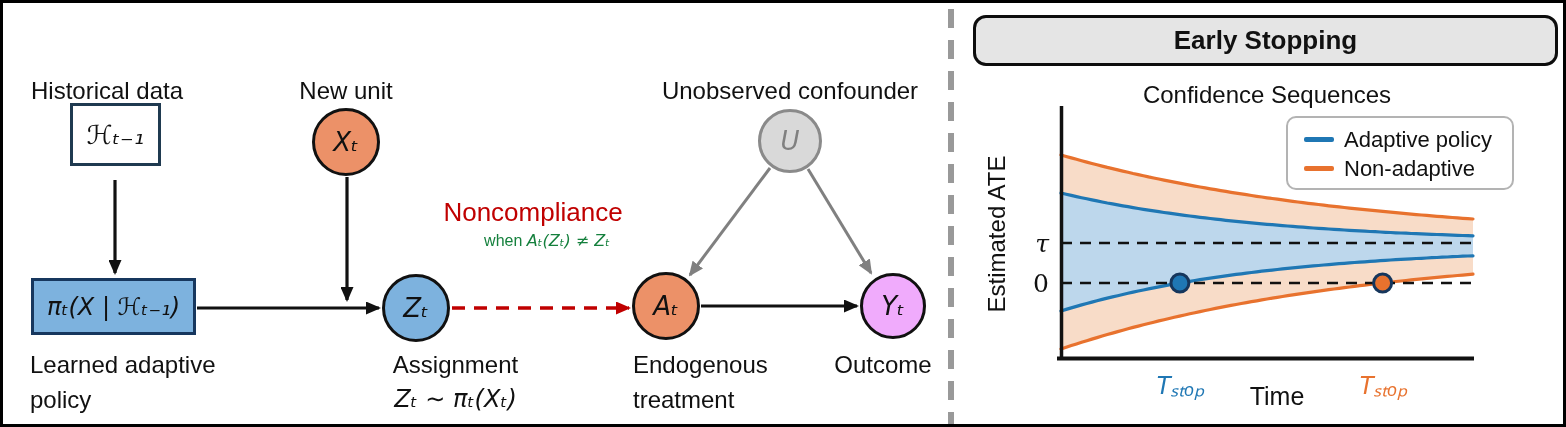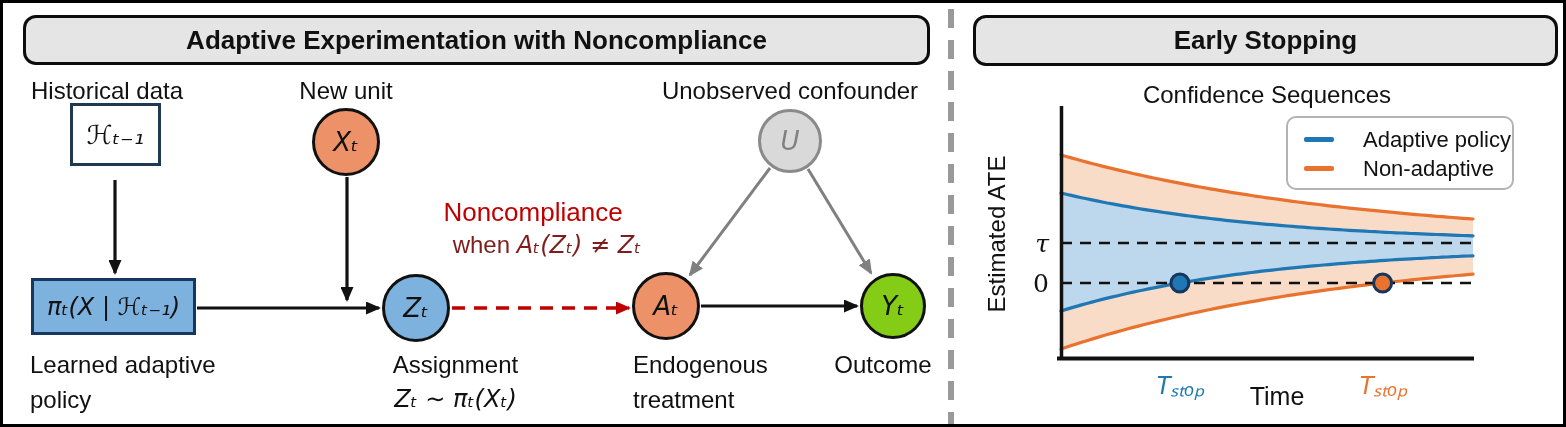--- a/index.html
+++ b/index.html
@@ -11,24 +11,24 @@
   .titlebar{box-sizing:border-box;background:#e5e5e5;border:3px solid #0d0d0d;border-radius:13px;
             font-weight:bold;font-size:26px;text-align:center;line-height:45px;color:#111;}
   .lbl{font-size:24px;line-height:28px;color:#111;white-space:nowrap;}
   .cap{font-size:24px;line-height:35px;color:#111;white-space:nowrap;}
   .math{font-style:italic;font-family:"DejaVu Sans",sans-serif;}
   .node{box-sizing:border-box;display:flex;align-items:center;justify-content:center;
         font-style:italic;font-family:"DejaVu Sans",sans-serif;font-size:26px;color:#111;}
   .circle{border-radius:50%;border:3px solid #111;}
   .rect{border:3px solid #1f3a50;background:#fff;}
   .noncomp-title{font-weight:normal;font-size:26px;color:#c00000;text-align:center;}
-  .noncomp-cond{font-size:24px;text-align:center;color:#7f1d1d;}
+  .noncomp-cond{font-size:16px;text-align:center;color:#15803d;}
   .legend{box-sizing:border-box;background:#fff;border:2px solid #b3b3b3;border-radius:10px;
           padding:7px 10px 5px 16px;}
-  .legend-row{display:flex;align-items:center;gap:29px;height:29px;}
+  .legend-row{display:flex;align-items:center;gap:10px;height:29px;}
   .legend-swatch{width:30px;height:5px;border-radius:2px;flex:0 0 auto;}
   .legend-label{font-size:22px;color:#111;white-space:nowrap;}
   .tick{font-family:"DejaVu Serif",serif;font-size:25px;text-align:right;width:50px;color:#111;}
   .tstop{font-size:25px;font-style:italic;font-family:Liberation Sans, sans-serif;white-space:nowrap;
          transform:translateX(-50%);}
 </style>
 </head>
 <body>
 
 <div id="fig">
@@ -70,33 +70,32 @@
         <circle cx="1176.9" cy="280" r="9" fill="#1f77b4" stroke="#16365c" stroke-width="3"></circle>
         <circle cx="1379.6" cy="280" r="9" fill="#e8722e" stroke="#16365c" stroke-width="3"></circle>
       </g>
 
     <g>
       <line x1="1058.5" y1="103" x2="1058.5" y2="356" stroke="#111" stroke-width="3.5"></line>
       <line x1="1054" y1="355.5" x2="1471" y2="355.5" stroke="#111" stroke-width="4"></line>
     </g>
   </svg>
 
-  <div class="abs titlebar" style="left:20px;top:12px;width:907px;height:50px;">Adaptive Experimentation with Noncompliance</div>
 
   <div class="abs lbl" style="left:28px;top:74px;">Historical data</div>
   <div class="abs lbl" style="left:293px;top:74px;width:100px;text-align:center;">New unit</div>
   <div class="abs lbl" style="left:657px;top:74px;width:260px;text-align:center;">Unobserved confounder</div>
 
   <div class="abs node rect" style="left:67px;top:100px;width:91px;height:63px;">ℋₜ₋₁</div>
   <div class="abs node circle" style="left:309px;top:105px;width:68px;height:68px;background:#ec9168;">Xₜ</div>
   <div class="abs node circle" style="left:755px;top:106px;width:64px;height:64px;background:#d9d9d9;border-color:#8a8a8a;color:#808080;">U</div>
   <div class="abs node" style="left:28px;top:275px;width:165px;height:57px;background:#7db2de;border:3px solid #17375e;font-size:24px;">πₜ(X | ℋₜ₋₁)</div>
   <div class="abs node circle" style="left:379px;top:271px;width:68px;height:68px;background:#7db2de;">Zₜ</div>
   <div class="abs node circle" style="left:629px;top:269px;width:68px;height:68px;background:#ec9168;">Aₜ</div>
-  <div class="abs node circle" style="left:857px;top:270px;width:66px;height:66px;background:#84cc16;">Yₜ</div>
+  <div class="abs node circle" style="left:857px;top:270px;width:66px;height:66px;background:#f0abfc;">Yₜ</div>
 
   <div class="abs cap" style="left:27px;top:344px;">
     <div>Learned adaptive</div>
     <div>policy</div>
   </div>
   <div class="abs cap" style="left:370px;top:344px;width:165px;text-align:center;">
     <div>Assignment</div>
     <div class="math">Zₜ ∼ πₜ(Xₜ)</div>
   </div>
   <div class="abs cap" style="left:630px;top:344px;">

